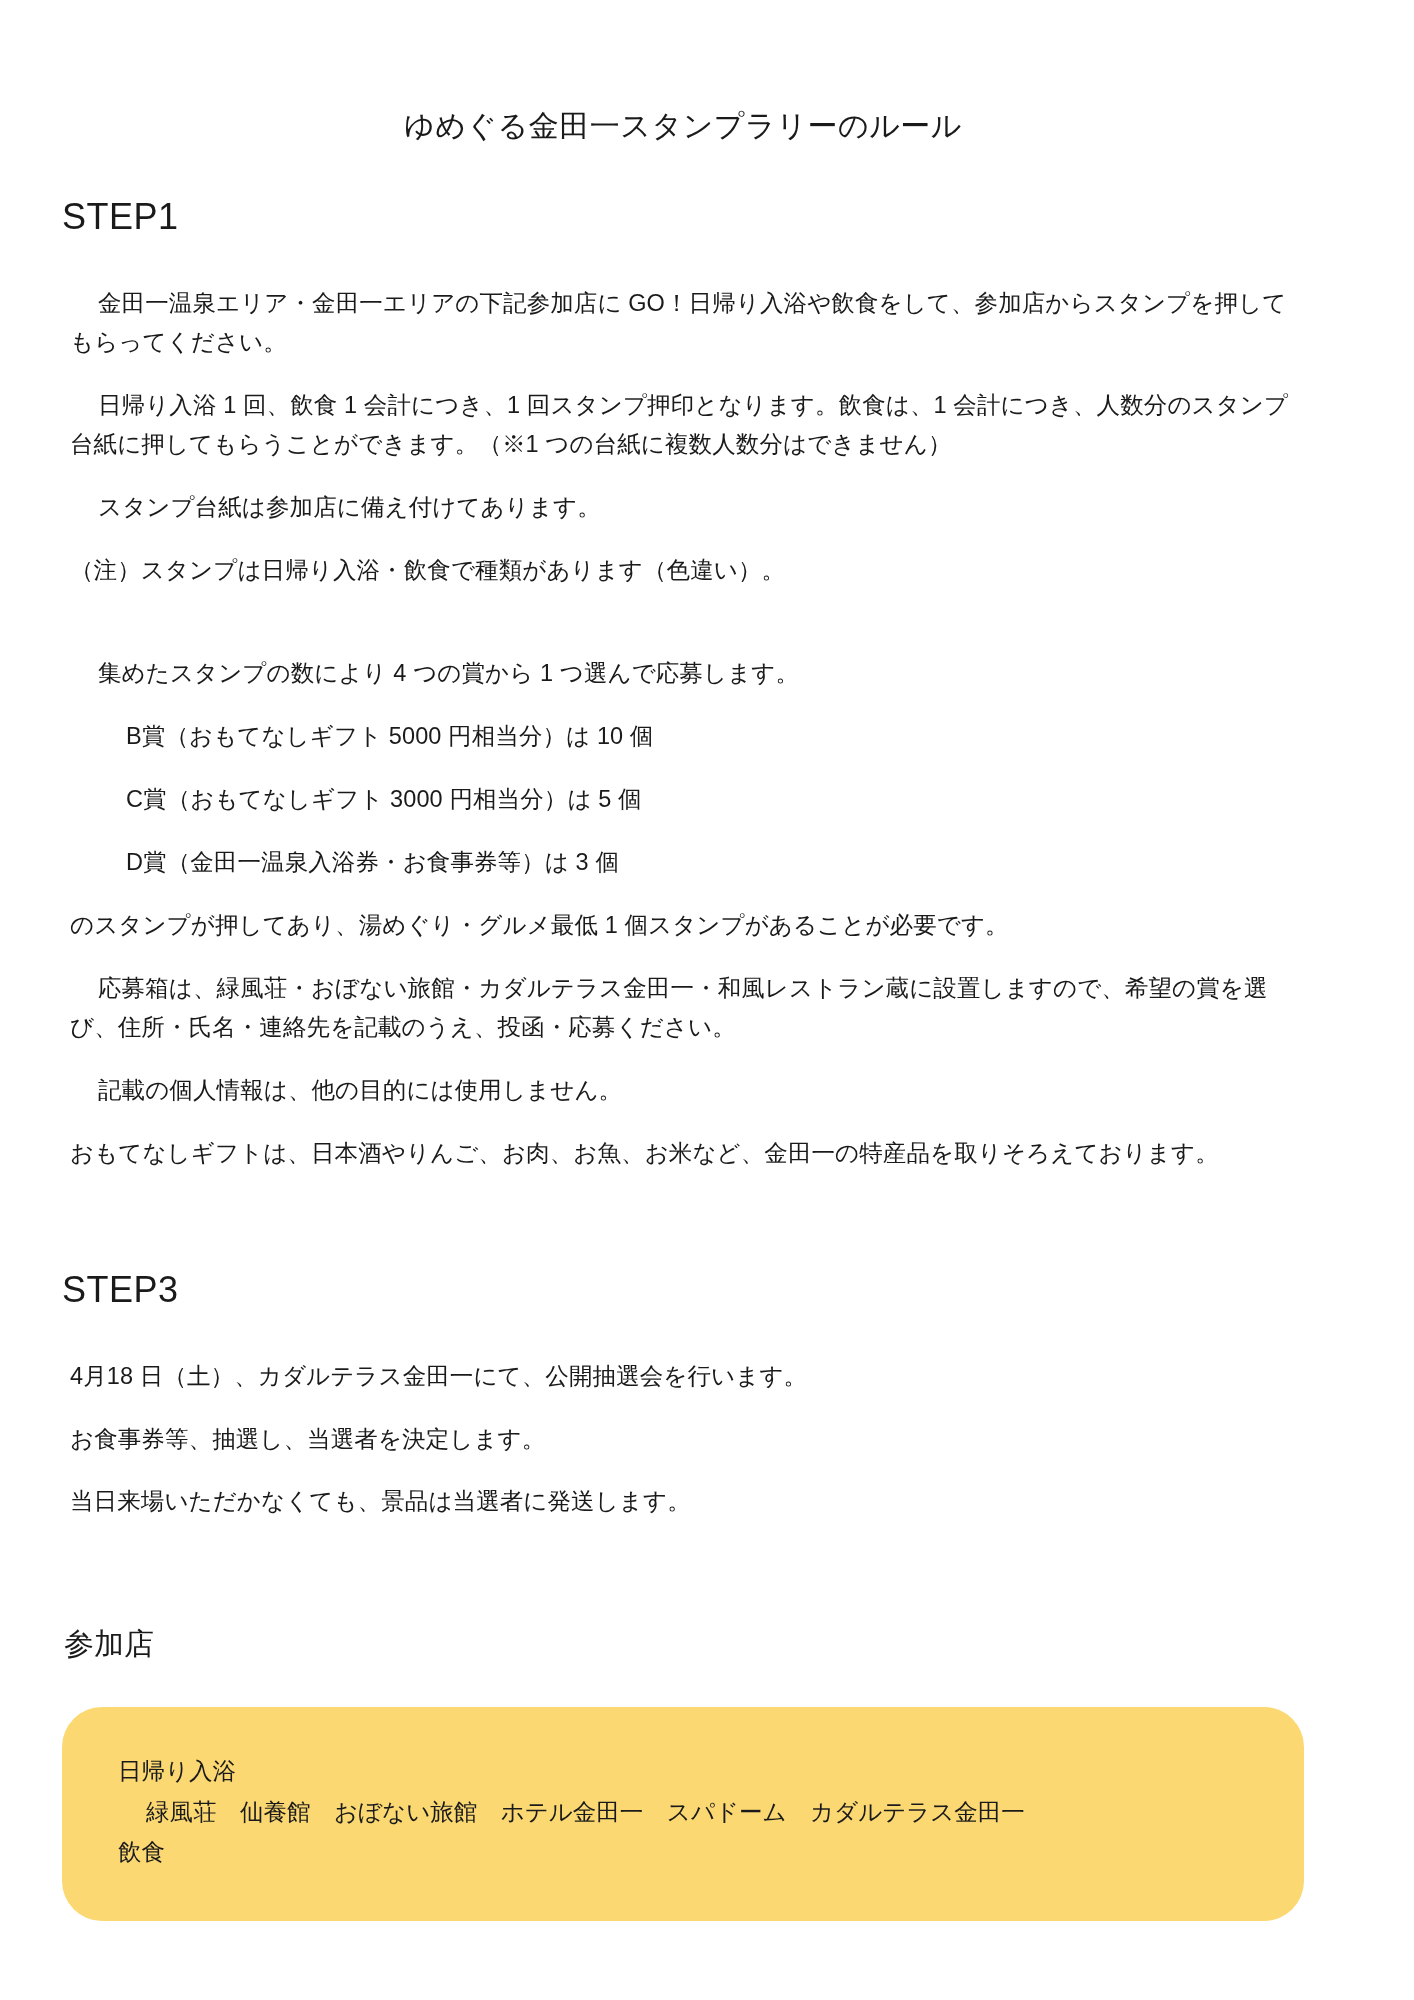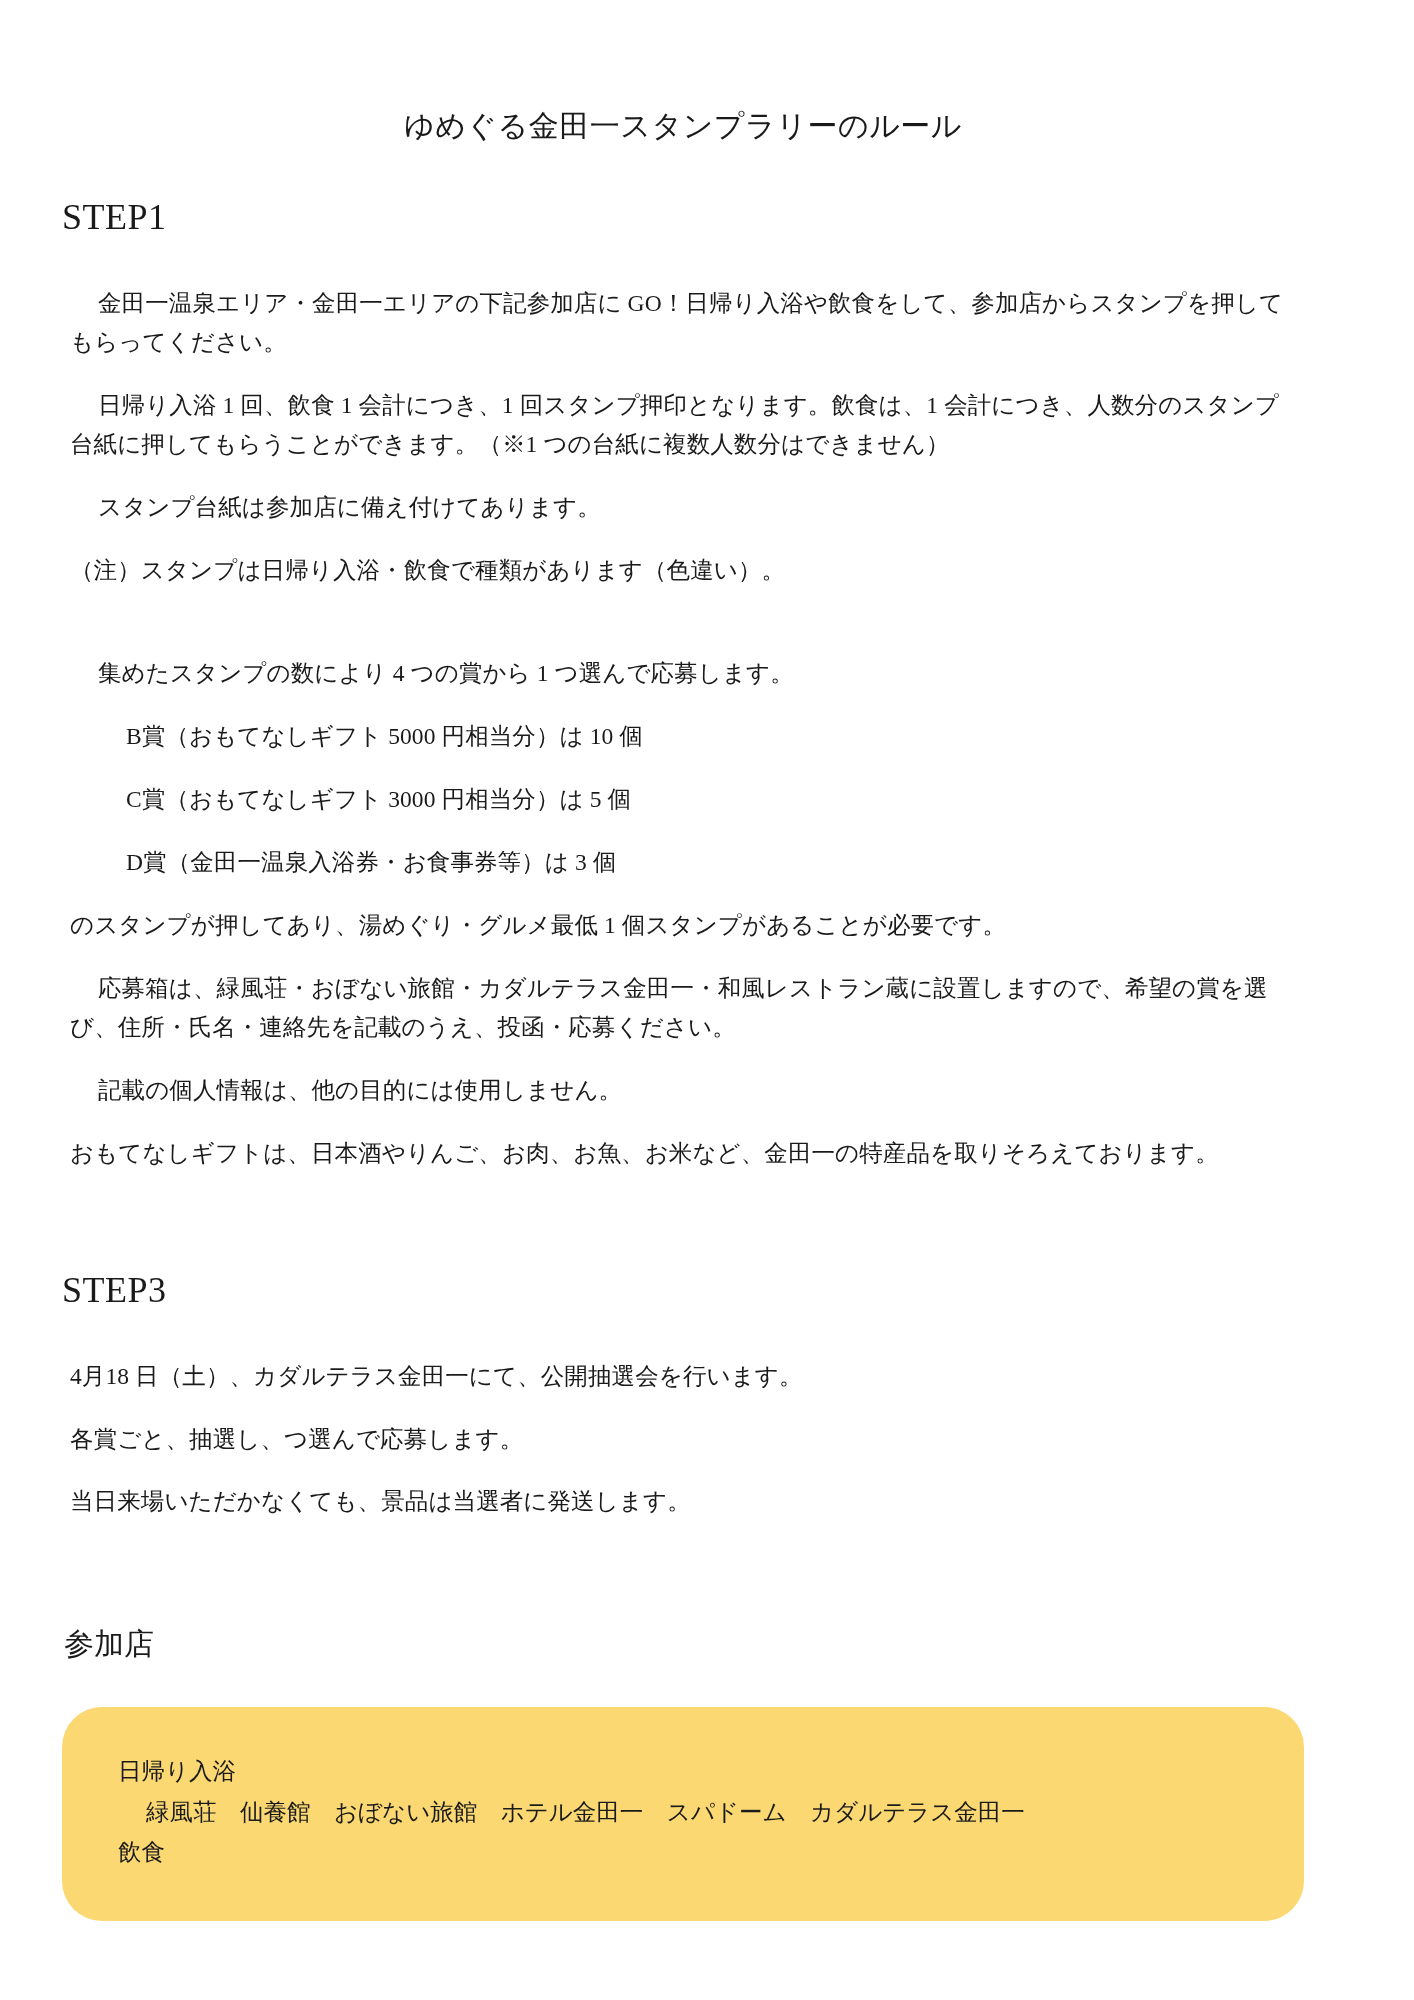--- a/index.html
+++ b/index.html
@@ -13,21 +13,20 @@
     font-family: "Liberation Sans", sans-serif;
     color: #1a1a1a;
     -webkit-font-smoothing: antialiased;
   }
   .page {
     position: relative;
     width: 1366px;
     height: 2000px;
     box-sizing: border-box;
     padding: 0 62px;
-    font-family: Liberation Serif, serif;
   }
   .doc-title {
     text-align: center;
     font-size: 30px;
     font-weight: 400;
     letter-spacing: 0.5px;
     margin: 0;
     padding-top: 106px;
   }
   .step-heading {
@@ -105,21 +104,21 @@
     <p class="prize-line">D賞（金田一温泉入浴券・お食事券等）は 3 個</p>
     <p class="p-noindent">のスタンプが押してあり、湯めぐり・グルメ最低 1 個スタンプがあることが必要です。</p>
     <p class="p-indent">応募箱は、緑風荘・おぼない旅館・カダルテラス金田一・和風レストラン蔵に設置しますので、希望の賞を選び、住所・氏名・連絡先を記載のうえ、投函・応募ください。</p>
     <p class="p-indent">記載の個人情報は、他の目的には使用しません。</p>
     <p class="p-noindent">おもてなしギフトは、日本酒やりんご、お肉、お魚、お米など、金田一の特産品を取りそろえております。</p>
   </div>
 
   <h2 class="step-heading step3-heading">STEP3</h2>
   <div class="body-block step3-body">
     <p class="p-noindent">4月18 日（土）、カダルテラス金田一にて、公開抽選会を行います。</p>
-    <p class="p-noindent">各賞ごと、抽選し、つ選んで応募します。</p>
+    <p class="p-noindent">お食事券等、抽選し、当選者を決定します。</p>
     <p class="p-noindent">当日来場いただかなくても、景品は当選者に発送します。</p>
   </div>
 
   <h2 class="section-heading">参加店</h2>
 
   <div class="shops-card">
     <p class="shops-label">日帰り入浴</p>
     <p class="shops-list">緑風荘　仙養館　おぼない旅館　ホテル金田一　スパドーム　カダルテラス金田一</p>
     <p class="shops-label">飲食</p>
 

